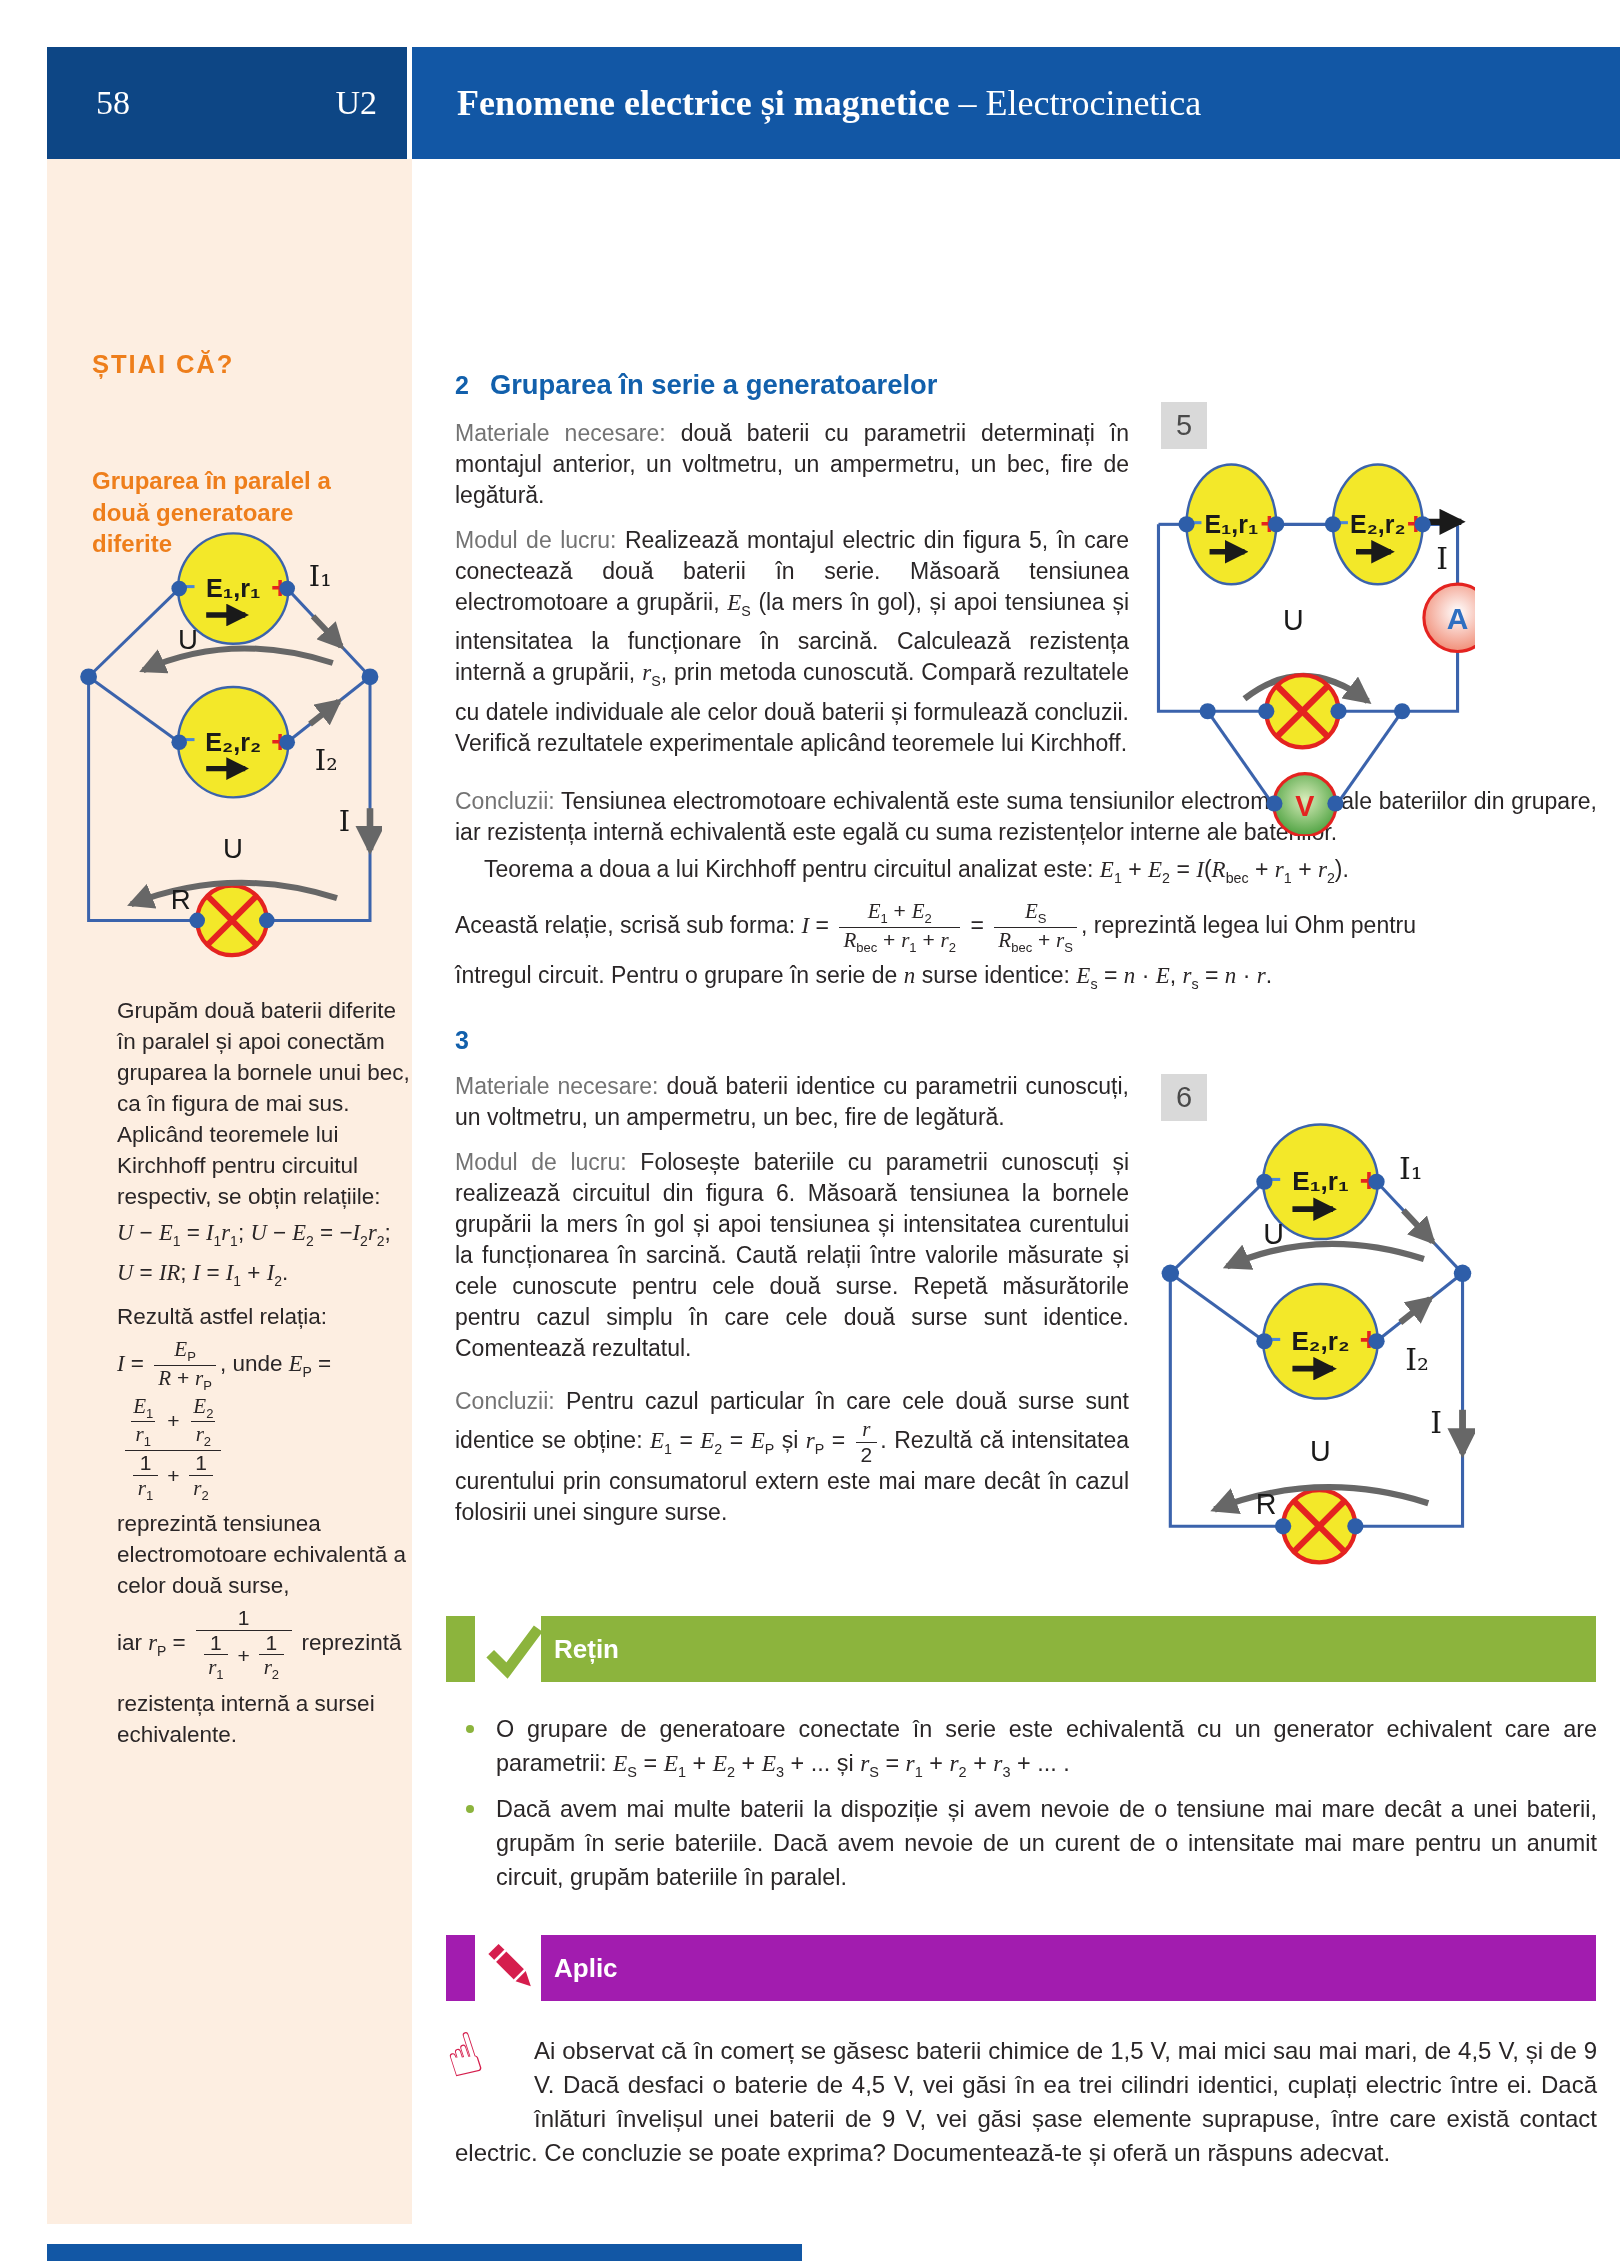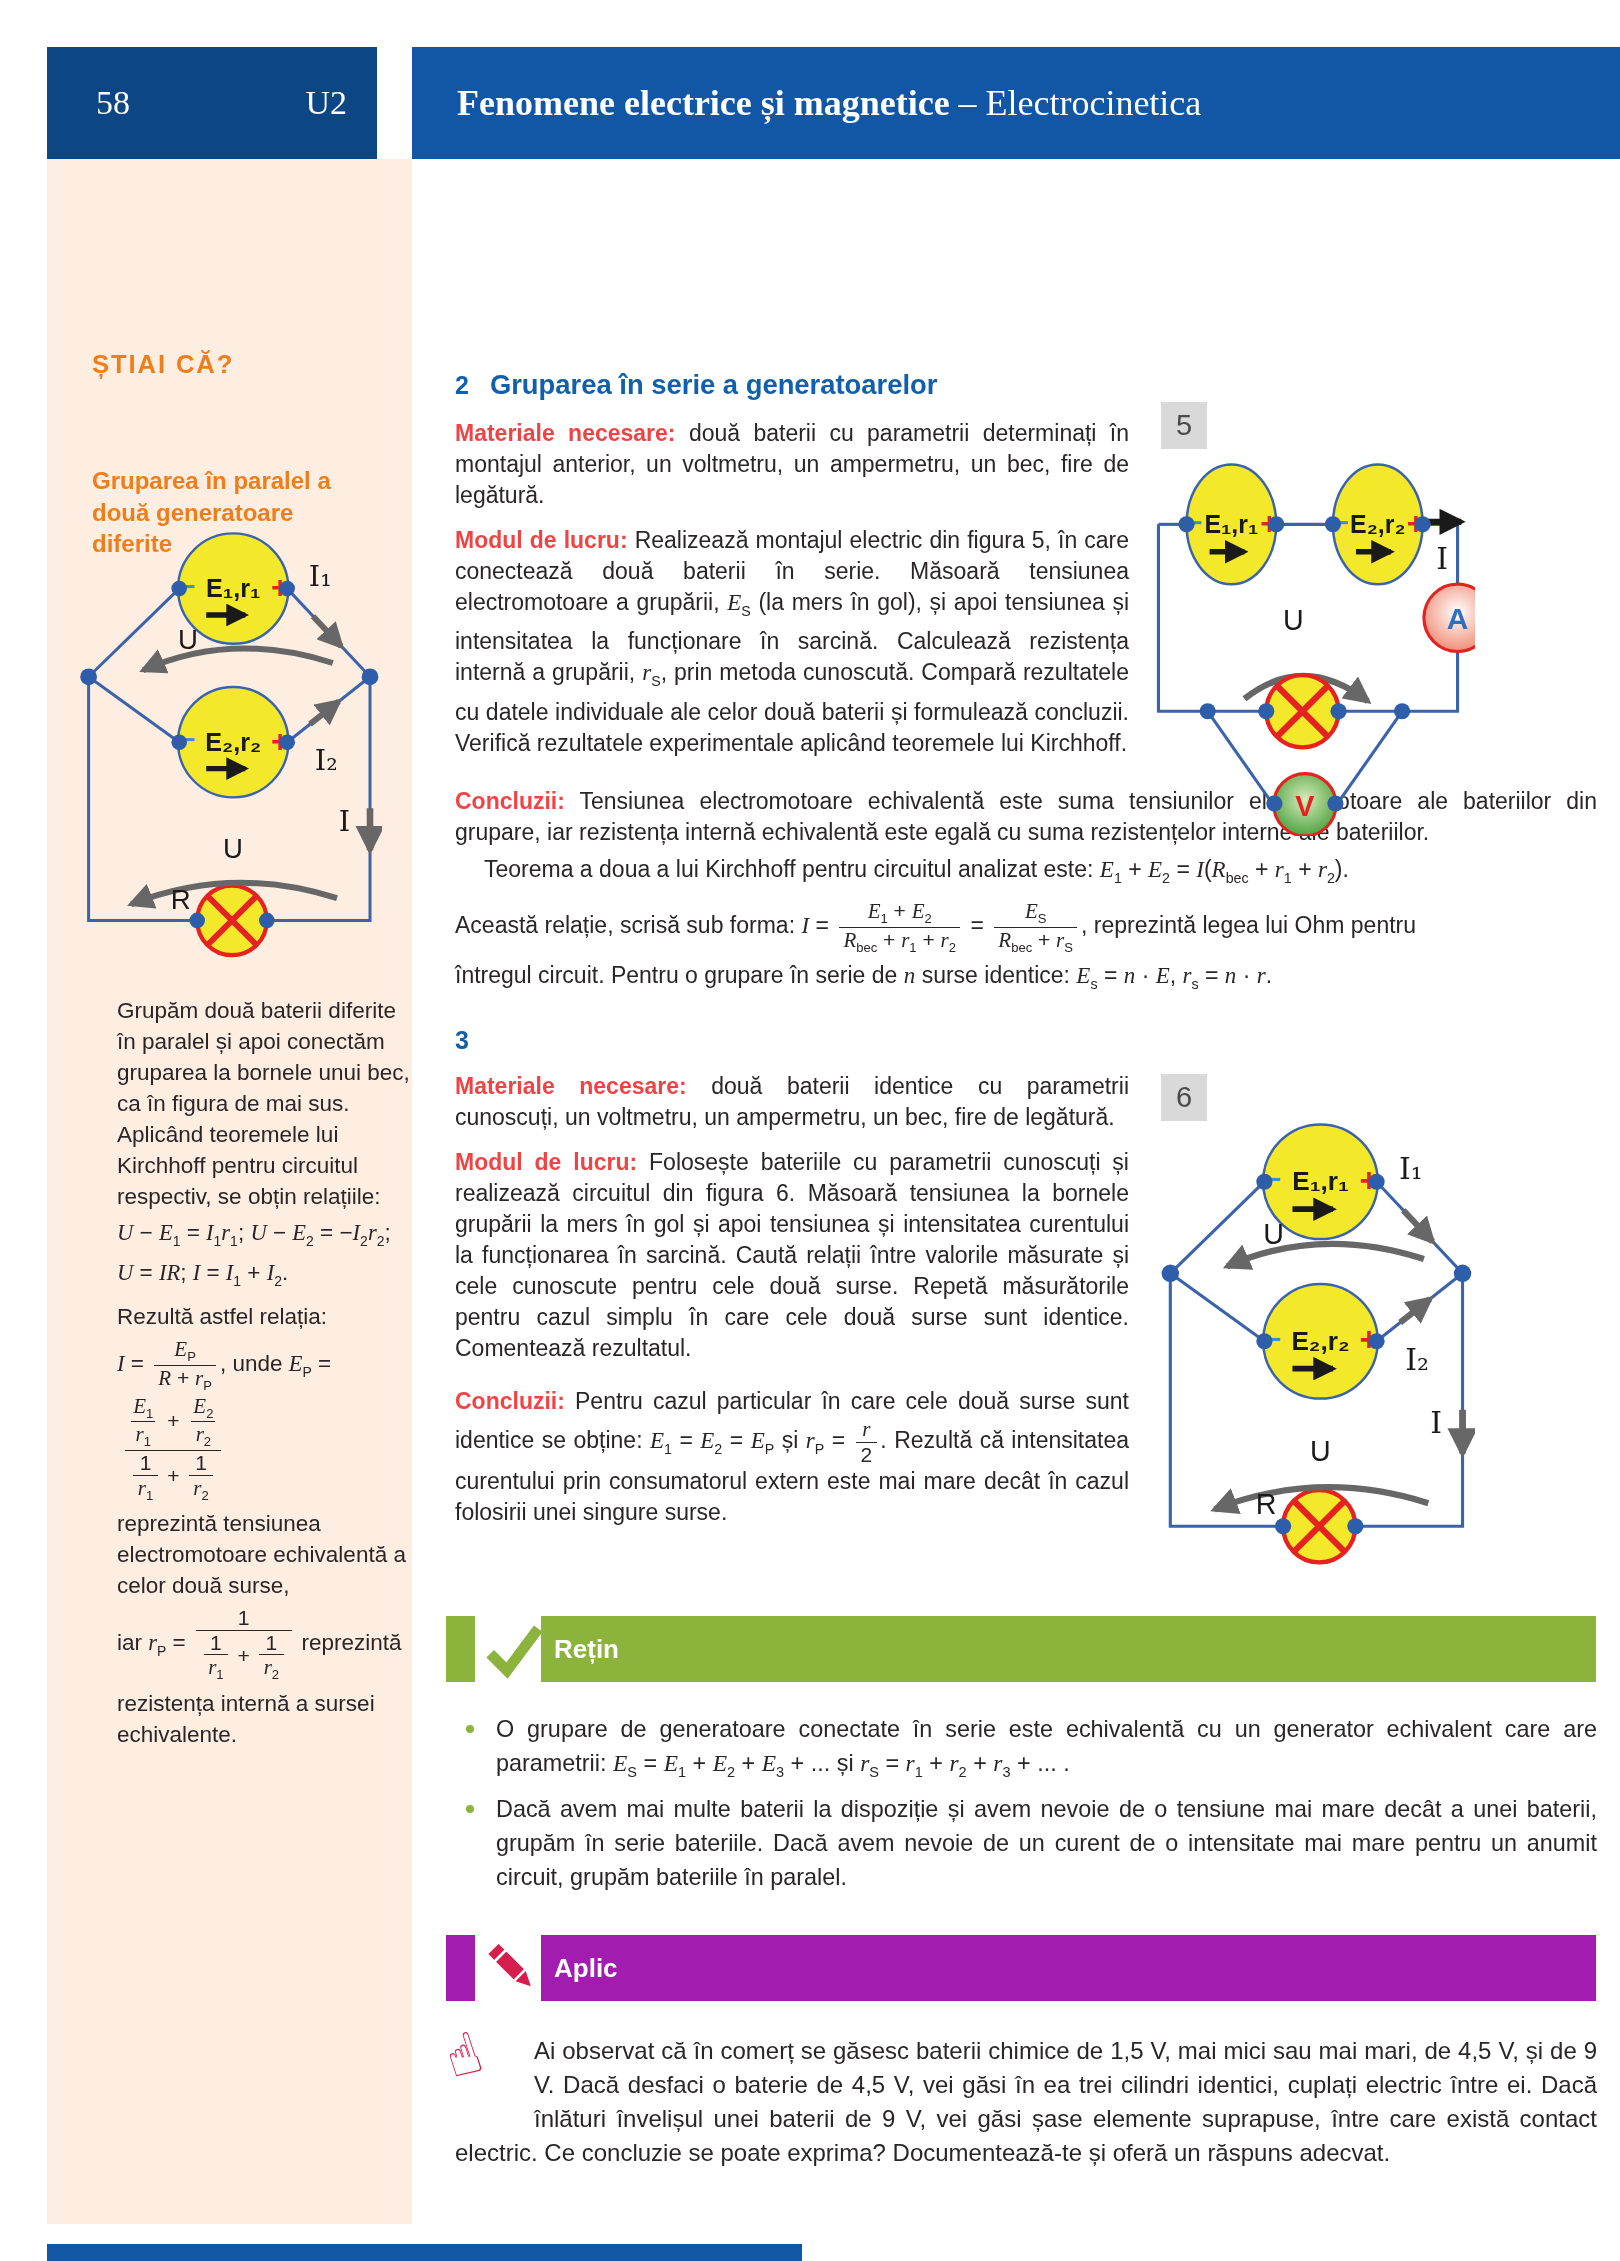--- a/index.html
+++ b/index.html
@@ -1,19 +1,19 @@
 <!DOCTYPE html>
 <html lang="ro" style="font-size:10px"><head>
 <meta charset="utf-8">
 <style>
   html,body{margin:0;padding:0;background:#ffffff;}
   .page{position:relative;width:1620px;height:2261px;background:#ffffff;overflow:hidden;
         font-family:"Liberation Sans",sans-serif;color:#2a2627;}
   
-  .hdr-left{position:absolute;left:47px;top:47px;width:330px;height:112px;background:#0d4685;
+  .hdr-left{position:absolute;left:47px;top:47px;width:360px;height:112px;background:#0d4685;
             color:#fff;display:flex;align-items:center;justify-content:space-between;
             font-family:"Liberation Serif",serif;font-size:34px;padding:0 30px 0 49px;box-sizing:border-box;gap:24px;}
   .hdr-right{position:absolute;left:412px;top:47px;width:1209px;height:112px;background:#1257a5;
              color:#fff;display:flex;align-items:center;font-family:"Liberation Serif",serif;
              font-size:36px;padding-left:45px;box-sizing:border-box;}
   .hdr-right b{font-weight:700;}
   .hdr-right .sub{margin-left:8.7px;font-weight:400;}
   
   .side-panel{position:absolute;left:47px;top:159px;width:365px;height:2065px;background:#fdeee1;}
   .side-head{position:absolute;left:92px;top:350px;width:293px;color:#ee7e1b;font-weight:700;
@@ -23,21 +23,21 @@
   .side-fig{position:absolute;left:70px;top:513px;}
   .side-text{position:absolute;left:92px;top:995px;width:293px;font-size:22.5px;line-height:31px;margin-left:25px;}
   .side-text p{margin:0 0 5px 0;}
   
   .main-flow{position:absolute;left:455px;top:369px;width:1142px;font-size:23px;line-height:31px;}
   .main-flow h2{display:flex;align-items:baseline;margin:0 0 16px 0;color:#1260ac;
                 font-size:27.4px;line-height:1.2;font-weight:700;}
   .main-flow h2 .num{font-size:25px;margin-right:21px;font-weight:700;}
   .main-flow p{margin:0 0 13.7px 0;text-align:justify;}
   .narrow{width:674px;}
-  .lbl{color:#ef4444;font-weight:700;}
+  .lbl{color:#737373;font-weight:400;}
   .mb44{margin-bottom:27.4px !important;}
   .mb36{margin-bottom:22.5px !important;}
   .mb10{margin-bottom:6.2px !important;}
   .mb8{margin-bottom:5px !important;}
   .mb40{margin-bottom:25px !important;}
   .indent{text-indent:29px;}
   
   i{font-family:"Liberation Serif",serif;font-style:italic;}
   sub{font-size:62%;}
   .frac{display:inline-flex;flex-direction:column;align-items:center;vertical-align:middle;

